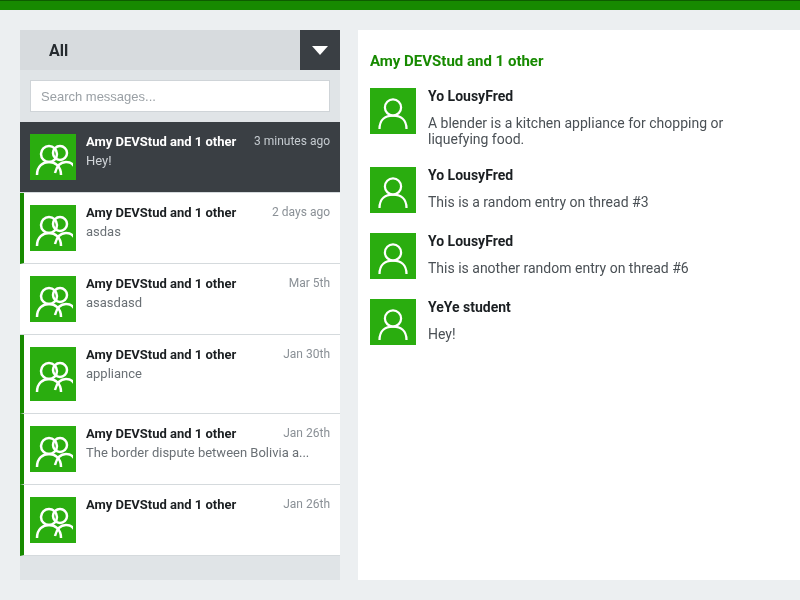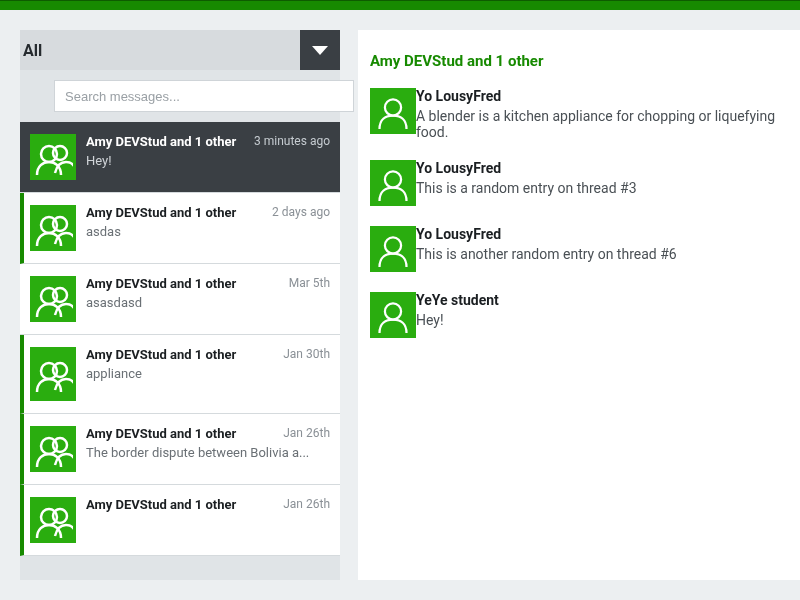--- a/index.html
+++ b/index.html
@@ -30,21 +30,21 @@
   }
   .filter-row {
     display: flex;
     height: 40px;
   }
   .filter-label {
     flex: 1;
     background: #d7dbde;
     display: flex;
     align-items: center;
-    padding: 0 3px;
+    padding: 0 29px;
     font-weight: 700;
     font-size: 16px;
     color: #262b2f;
   }
   .filter-btn {
     width: 40px;
     background: #3a3f44;
     display: flex;
     align-items: center;
     justify-content: center;
@@ -60,21 +60,20 @@
   }
   .search-input {
     width: 100%;
     height: 32px;
     border: 1px solid #cfd4d8;
     background: #fff;
     padding: 0 10px;
     font-size: 13px;
     color: #555;
     outline: none;
-    margin-left: 24px;
   }
   .search-input::placeholder { color: #9aa0a5; }
   .thread-list {
     flex: 1;
     overflow: hidden;
   }
   .thread {
     display: flex;
     padding: 12px 10px;
     gap: 10px;
@@ -147,20 +146,21 @@
     font-weight: 700;
     font-size: 15px;
     margin-bottom: 18px;
   }
   .msg-list {
     flex: 1;
     overflow: hidden;
   }
   .msg {
     display: flex;
+    gap: 12px;
     margin-bottom: 20px;
   }
   .msg-avatar {
     width: 46px;
     height: 46px;
     background: #2aad0f;
     flex-shrink: 0;
     display: flex;
     align-items: center;
     justify-content: center;
@@ -168,21 +168,21 @@
   .msg-avatar svg { width: 36px; height: 36px; }
   .msg-body { flex: 1; }
   .msg-author {
     font-weight: 700;
     font-size: 14px;
     color: #1b1f22;
   }
   .msg-text {
     font-size: 14px;
     color: #4a5055;
-    margin-top: 4px;
+    margin-top: 11px;
   }
 </style>
 </head>
 <body>
 
 <div class="top-bar"></div>
 
 <div class="layout">
 
   <aside class="sidebar">

